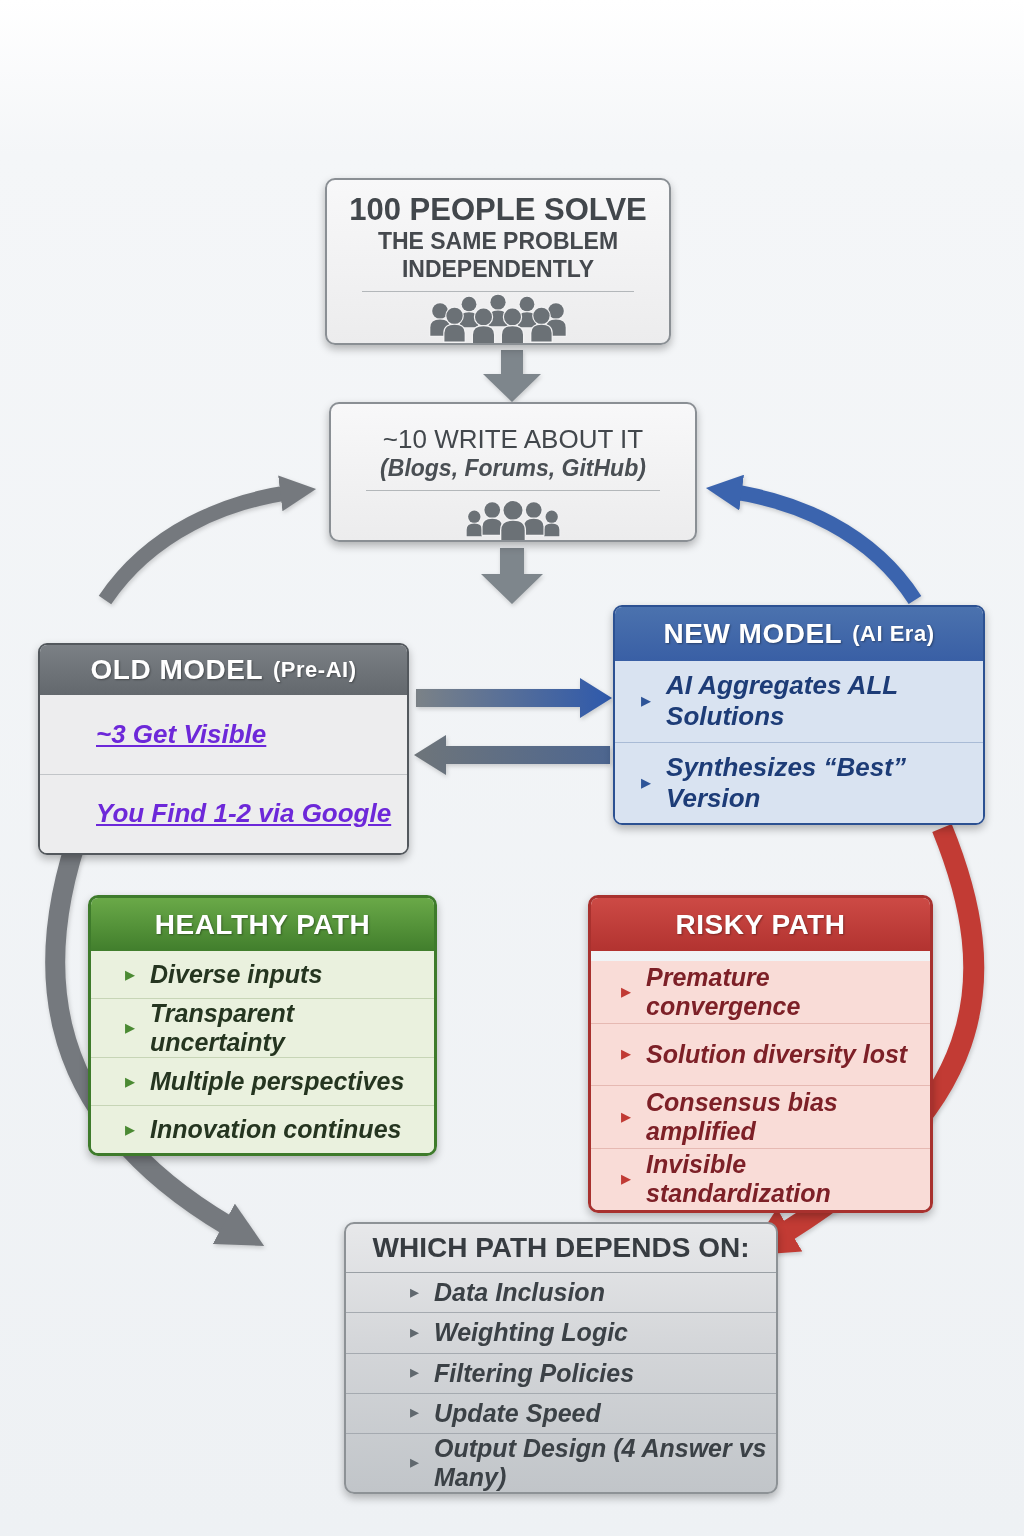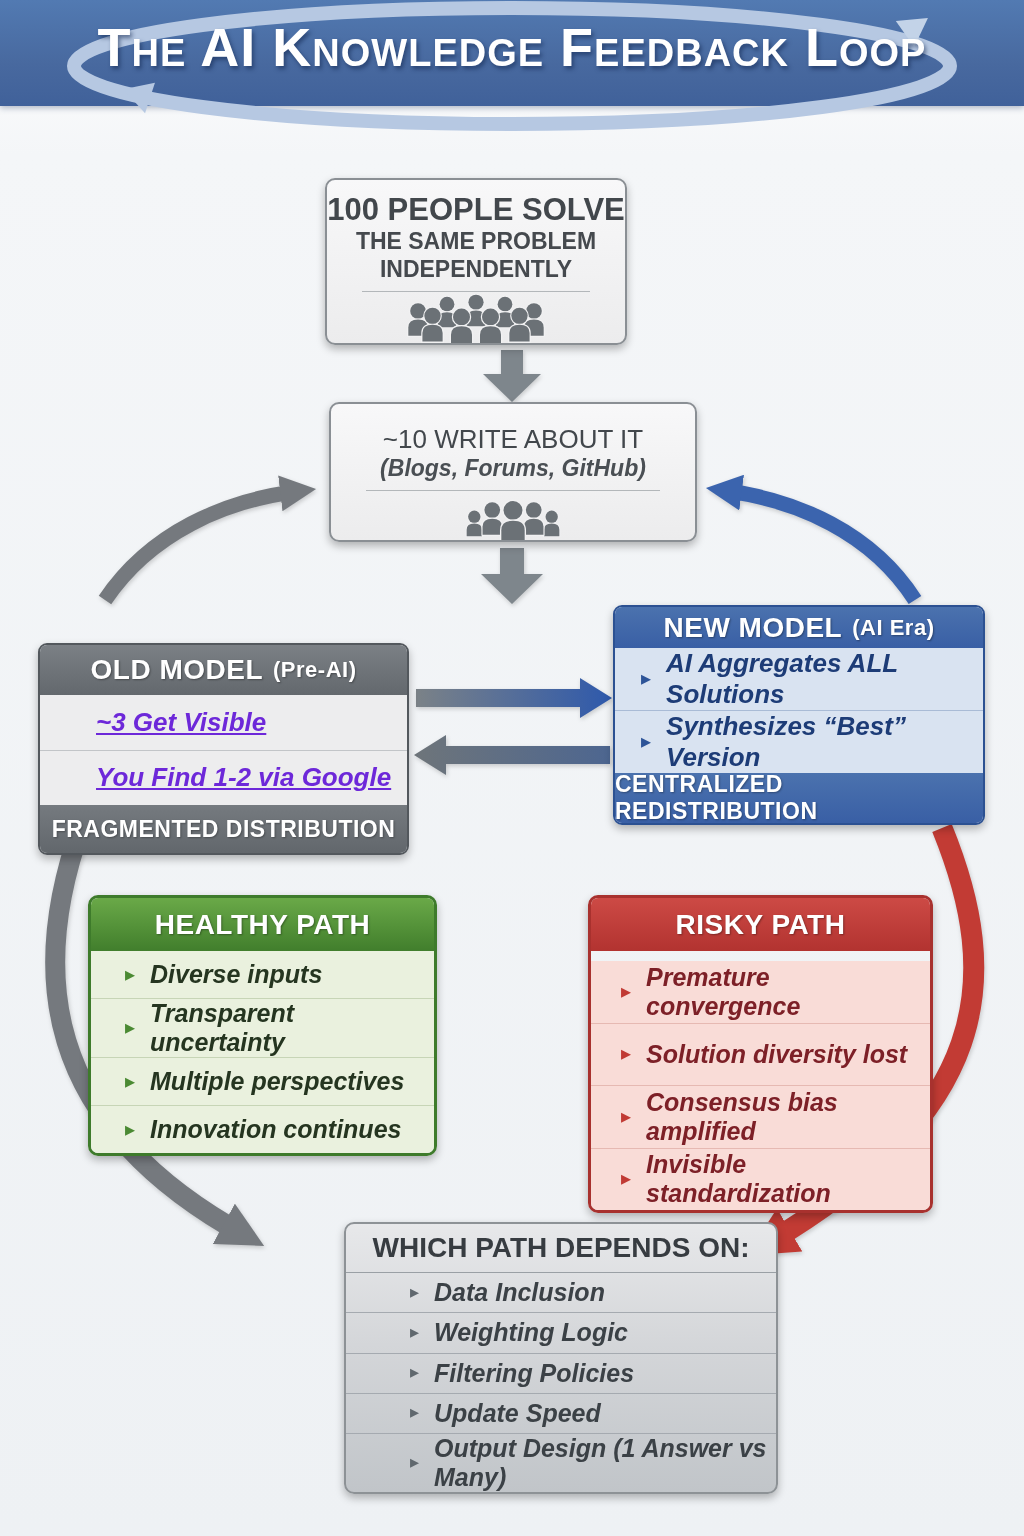--- a/index.html
+++ b/index.html
@@ -30,21 +30,21 @@
     color:#fff;font-weight:700;letter-spacing:.5px;text-shadow:1px 1px 2px rgba(0,0,0,.35);}
   .phead .era{font-size:22px;font-weight:700;}
   .pfoot{display:flex;align-items:center;justify-content:center;color:#fff;
     font-weight:700;letter-spacing:.5px;text-shadow:1px 1px 2px rgba(0,0,0,.3);}
   .rows{flex:1;display:flex;flex-direction:column;}
   .row{flex:1;display:flex;align-items:center;}
   .row + .row{border-top:1px solid rgba(0,0,0,.18);}
   .bullet{font-size:20px;line-height:1;margin-right:15px;transform:translateY(-1px);}
   .itext{font-style:italic;font-weight:700;}
   
-  .solve{left:325px;top:178px;width:302px;height:167px;
+  .solve{left:325px;top:178px;width:346px;height:167px;
     background:linear-gradient(180deg,#f8f8f9,#ececed);border:2px solid #8a8f94;}
   .solve .t1{font-size:31px;font-weight:700;color:#42474c;text-align:center;margin-top:12px;}
   .solve .t2{font-size:23px;font-weight:700;color:#45494e;text-align:center;line-height:1.2;}
   .hdiv{border-top:1px solid #b3b7ba;margin:8px 35px 0 35px;}
   .crowd{display:block;margin:2px auto 0 auto;}
   .crowd use{fill:#6b7176;stroke:#f2f2f3;stroke-width:3;paint-order:stroke;}
   
   .write{left:329px;top:402px;width:368px;height:140px;
     background:linear-gradient(180deg,#f8f8f9,#ececed);border:2px solid #8a8f94;}
   .write .t1{font-size:26px;font-weight:400;color:#42474c;text-align:center;margin-top:20px;}
@@ -127,28 +127,20 @@
     <path fill="url(#gLR)" d="M416,689 L580,689 L580,678 L612,698 L580,718 L580,707 L416,707 Z"></path>
     <path fill="url(#gRL)" d="M610,746 L446,746 L446,735 L414,755 L446,775 L446,764 L610,764 Z"></path>
 
     <path fill="none" stroke="#75797e" stroke-width="15" d="M105,600 C150,533 225,500 300,491" marker-end="url(#mkG36)"></path>
     <path fill="none" stroke="#3b64ae" stroke-width="15" d="M915,600 C872,533 798,500 722,490" marker-end="url(#mkB36)"></path>
 
     <path fill="none" stroke="#75797e" stroke-width="20" d="M82,824 C30,968 38,1122 246,1236" marker-end="url(#mkG46)"></path>
     <path fill="none" stroke="#c23b34" stroke-width="21" d="M942,828 C1004,980 990,1112 766,1244" marker-end="url(#mkR50)"></path>
   </svg>
 
-  <header class="band">
-    <svg class="loop-svg" width="1024" height="150" viewBox="0 0 1024 150">
-      <ellipse cx="512" cy="66" rx="438" ry="58" fill="none" stroke="#b6c8e2" stroke-width="14"></ellipse>
-      <path d="M0,-16 L28,0 L0,16 Z" fill="#c3d3e8" transform="translate(905,34) rotate(-35)"></path>
-      <path d="M0,-16 L28,0 L0,16 Z" fill="#b6c8e2" transform="translate(150,98) rotate(198)"></path>
-    </svg>
-    <h1>The AI Knowledge Feedback Loop</h1>
-  </header>
 
   <section class="panel solve">
     <div class="t1">100 PEOPLE SOLVE</div>
     <div class="t2">THE SAME PROBLEM</div>
     <div class="t2">INDEPENDENTLY</div>
     <div class="hdiv"></div>
     <svg class="crowd" width="232" height="70" viewBox="-106 -36 212 64">
       <defs>
         <g id="person">
             <circle cx="0" cy="-16" r="10.5"></circle>
@@ -186,39 +178,37 @@
       <span class="era">(Pre-AI)</span>
     </div>
     <div class="rows">
       <div class="row">
         <span class="itext">~3 Get Visible</span>
       </div>
       <div class="row">
         <span class="itext">You Find 1-2 via Google</span>
       </div>
     </div>
-    <div class="pfoot">FRAGMENTED DISTRIBUTION</div>
   </section>
 
   <section class="panel new">
     <div class="phead">
       <span>NEW MODEL</span>
       <span class="era">(AI Era)</span>
     </div>
     <div class="rows">
       <div class="row">
         <span class="bullet">▸</span>
         <span class="itext">AI Aggregates ALL Solutions</span>
       </div>
       <div class="row">
         <span class="bullet">▸</span>
         <span class="itext">Synthesizes “Best” Version</span>
       </div>
     </div>
-    <div class="pfoot">CENTRALIZED REDISTRIBUTION</div>
   </section>
 
   <section class="panel healthy">
     <div class="phead">HEALTHY PATH</div>
     <div class="rows">
       <div class="row">
         <span class="bullet">▸</span>
         <span class="itext">Diverse inputs</span>
       </div>
       <div class="row">
@@ -272,18 +262,18 @@
       <div class="row">
         <span class="bullet">▸</span>
         <span class="itext">Filtering Policies</span>
       </div>
       <div class="row">
         <span class="bullet">▸</span>
         <span class="itext">Update Speed</span>
       </div>
       <div class="row">
         <span class="bullet">▸</span>
-        <span class="itext">Output Design (1 Answer vs Many)</span>
+        <span class="itext">Output Design (4 Answer vs Many)</span>
       </div>
     </div>
   </section>
 
 </div>
 
 </body></html>

